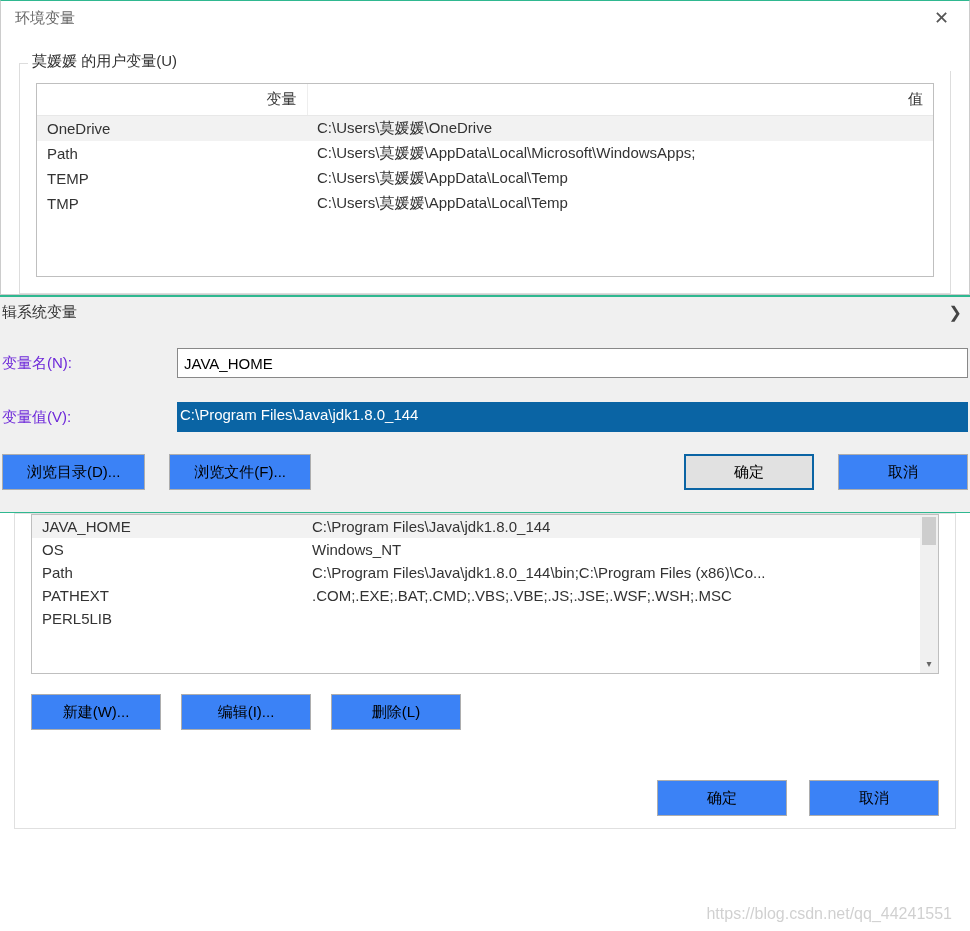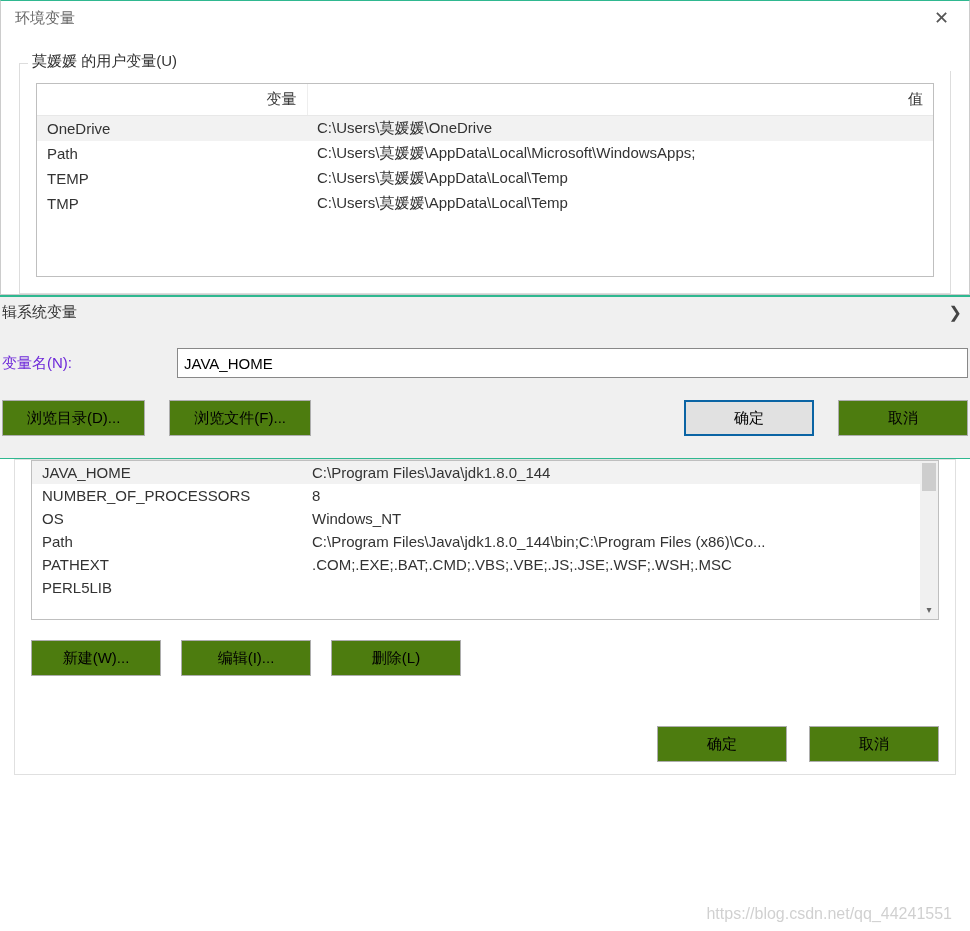--- a/index.html
+++ b/index.html
@@ -122,21 +122,21 @@
 }
 .btn-row {
   display: flex;
   gap: 24px;
   padding: 4px 2px 0 2px;
 }
 .btn {
   min-width: 130px;
   height: 36px;
   padding: 0 24px;
-  background: #4d7c0f;
+  background: #3b82f6;
   border: 1px solid #adadad;
   font-size: 15px;
   font-family: inherit;
   cursor: pointer;
   text-align: center;
 }
 .btn.primary { border: 2px solid #0a64a4; background: #e1e1e1; }
 .spacer { flex: 1; }
 
 .dialog-bottom {
@@ -250,42 +250,44 @@
 
 <div class="dialog-mid">
   <div class="mid-title">
     <span>辑系统变量</span>
     <span class="chev">❯</span>
   </div>
   <div class="form-row">
     <div class="form-label">变量名(N):</div>
     <input class="text-input" value="JAVA_HOME" style="">
   </div>
+  <div class="form-row">
+    <div class="form-label">变量值(V):</div>
+    <div class="val-container">
+      <span class="val-sel">C:\Program Files\Java\jdk1.8.0_144</span>
+    </div>
+  </div>
   <div class="btn-row">
     <button class="btn">浏览目录(D)...</button>
     <button class="btn">浏览文件(F)...</button>
     <div class="spacer"></div>
     <button class="btn primary">确定</button>
     <button class="btn">取消</button>
   </div>
 </div>
 
 <div class="dialog-bottom">
   <div class="sys-table-wrap">
     <table class="sys-tbl">
       <tbody id="sys-rows">
           <tr class="selected">
             <td>JAVA_HOME</td>
             <td>C:\Program Files\Java\jdk1.8.0_144</td>
           </tr>
           <tr>
-            <td>NUMBER_OF_PROCESSORS</td>
-            <td>8</td>
-          </tr>
-          <tr>
             <td>OS</td>
             <td>Windows_NT</td>
           </tr>
           <tr>
             <td>Path</td>
             <td>C:\Program Files\Java\jdk1.8.0_144\bin;C:\Program Files (x86)\Co...</td>
           </tr>
           <tr>
             <td>PATHEXT</td>
             <td>.COM;.EXE;.BAT;.CMD;.VBS;.VBE;.JS;.JSE;.WSF;.WSH;.MSC</td>

